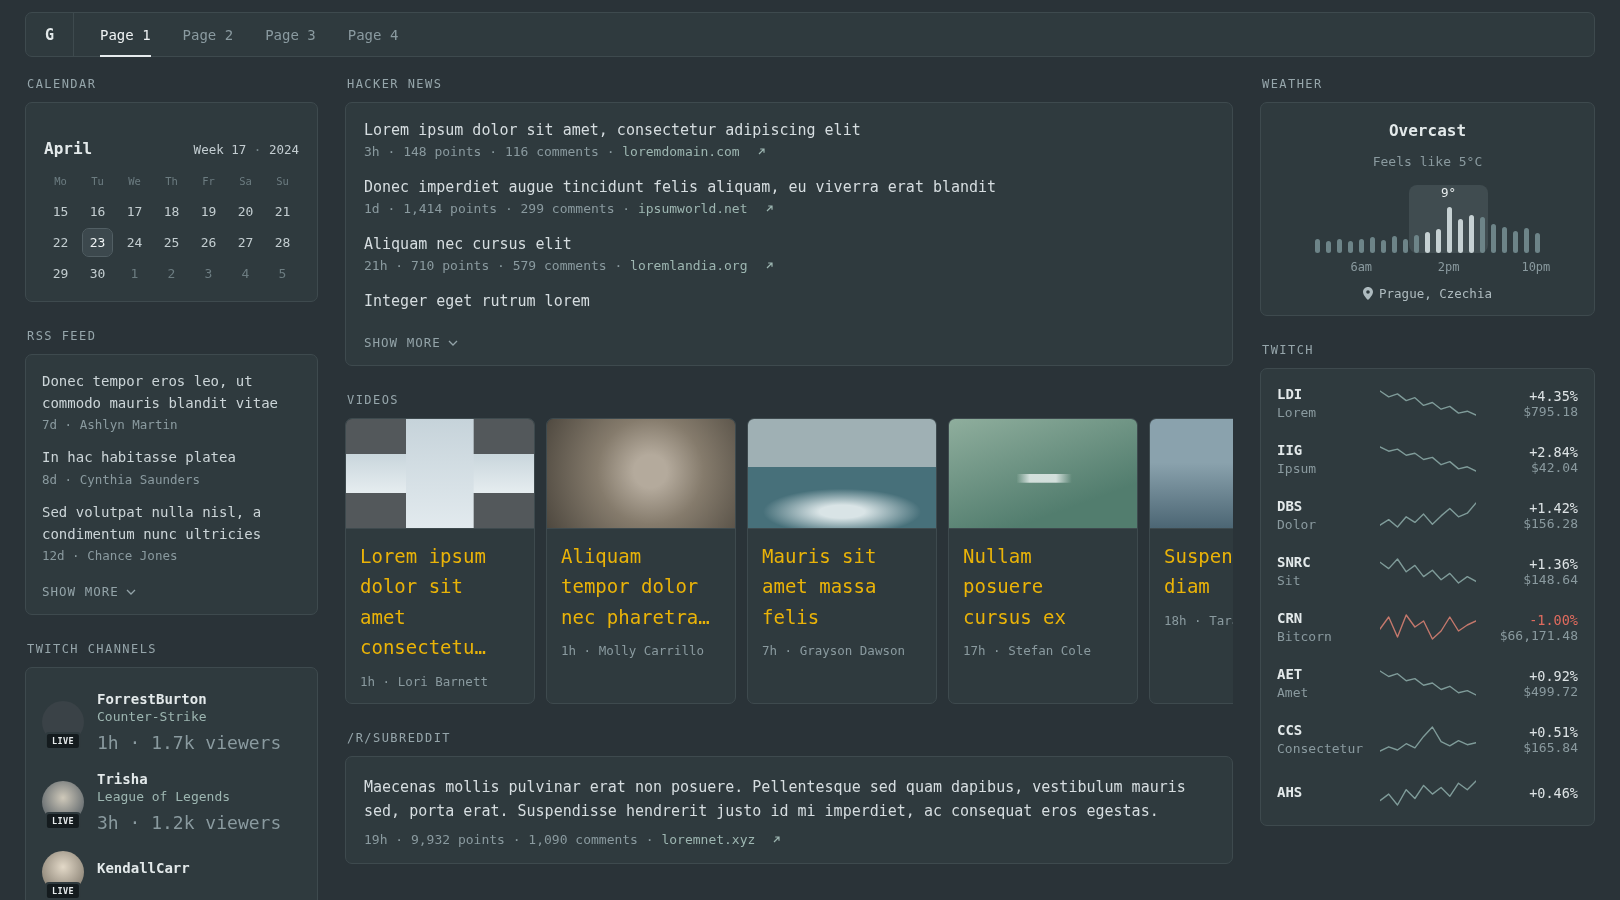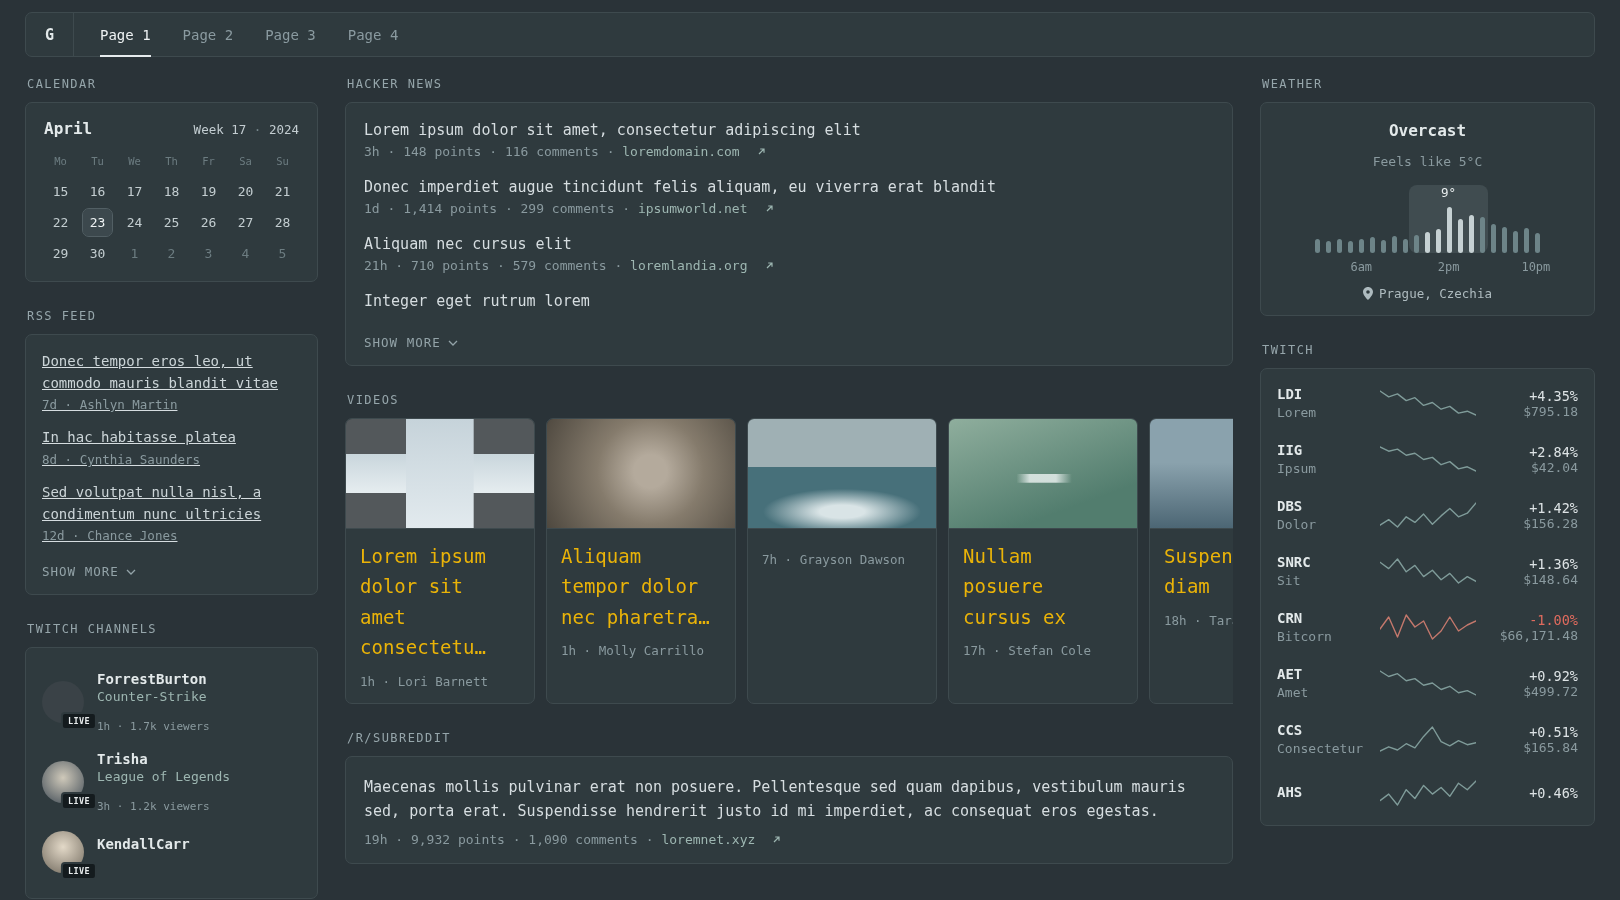--- a/index.html
+++ b/index.html
@@ -28,46 +28,46 @@
   .section { margin-bottom:27px; }
   .sec-title { font-size:12px; font-weight:normal; letter-spacing:0.12em; color:#96a6ab; margin:0 0 11px 2px; }
   .card { background:#2f3a3e; border:1px solid #3e4a4e; border-radius:7px; }
   .meta { color:#8a9a9f; font-size:13px; }
   .domain { color:#9db6b1; cursor:pointer; display:inline-flex; align-items:center; gap:17px; }
   .show-more { display:inline-flex; align-items:center; gap:7px; background:none; border:none; color:#93a3a8; font-family:inherit; font-size:12.5px; letter-spacing:0.08em; cursor:pointer; margin-top:6px; }
 
   
   .calendar { padding:16px 16px 12px; }
   .cal-head { display:flex; justify-content:space-between; align-items:baseline; padding:0 2px 10px; }
-  .cal-month { font-size:16px; font-weight:600; color:#e3e9ea; }
+  .cal-month { font-size:16px; font-weight:600; color:#e3e9ea;margin-top:20px; }
   .cal-week { font-size:12.5px; color:#c3cdd1; }
   .cal-week .sep { color:#76868b; }
   .cal-grid { display:grid; grid-template-columns:repeat(7,1fr); text-align:center; }
   .cal-dow span { font-size:10.5px; color:#6c7c81; padding:7px 0 9px; }
   .cal-cell { font-size:13px; color:#c3cdd0; height:31px; display:flex; align-items:center; justify-content:center; }
   .cal-cell.sel { background:#3c484d; border:1px solid #53606500; outline:1px solid #525f64; border-radius:6px; color:#eef2f3; height:27px; margin:2px 4px; }
   .cal-cell.dim { color:#6c7c81; }
 
   
   .rss { padding:16px 16px 14px; }
-  .rss-item { margin-bottom:15px;text-decoration:underline; }
+  .rss-item { margin-bottom:15px; }
   .rss-title { font-size:14px; line-height:1.55; color:#ccd5d8; cursor:pointer; }
   .rss-item .meta { margin-top:3px; font-size:12.5px; }
 
   
   .twitch { padding:14px 16px 16px; }
   .channel { display:flex; align-items:center; gap:13px; padding:9px 0; cursor:pointer; }
   .avatar { width:42px; height:42px; border-radius:50%; position:relative; flex:none; }
   .av-1 { background:radial-gradient(circle at 45% 35%, #8d979c, #39424 7 70%, #343c41 75%); background-color:#3a4247; }
   .av-2 { background:radial-gradient(circle at 50% 40%, #cfc9ba, #646b6f 75%); }
   .av-3 { background:radial-gradient(circle at 50% 38%, #e3d9c8, #8a8275 78%); }
-  .live { position:absolute; left:50%; bottom:-7px; transform:translateX(-50%); background:#141b1e; color:#e8eced; font-size:8.5px; font-weight:bold; letter-spacing:0.05em; padding:2px 5px; border-radius:4px; border:2px solid #2f3a3e;margin-left:16px; }
+  .live { position:absolute; left:50%; bottom:-7px; transform:translateX(-50%); background:#141b1e; color:#e8eced; font-size:8.5px; font-weight:bold; letter-spacing:0.05em; padding:2px 5px; border-radius:4px; border:2px solid #2f3a3e; }
   .ch-name { font-size:14px; font-weight:600; color:#e3e9ea; }
   .ch-game { font-size:13px; color:#9db6b1; margin-top:2px; }
-  .channel .meta { font-size:11px; margin-top:16px; }
+  .channel .meta { font-size:18px; margin-top:8px; }
 
   
   .hn { padding:18px 18px 14px; }
   .hn-item { margin-bottom:19px; }
   .hn-title { font-size:15px; color:#d6dde0; cursor:pointer; display:block; }
   .hn-item .meta { margin-top:5px; }
   .arrow-icon { display:inline-block; color:inherit; }
 
   
   .videos-row { display:flex; gap:11px; overflow:hidden; }
@@ -305,20 +305,21 @@
             <div class="card video-card">
               <div class="thumb thumb-2"></div>
               <div class="v-body">
                 <div class="v-title">Aliquam tempor dolor nec pharetra…</div>
                 <div class="meta">1h · Molly Carrillo</div>
               </div>
             </div>
             <div class="card video-card">
               <div class="thumb thumb-3"></div>
               <div class="v-body">
+                <div class="v-title">Mauris sit amet massa felis</div>
                 <div class="meta">7h · Grayson Dawson</div>
               </div>
             </div>
             <div class="card video-card">
               <div class="thumb thumb-4"></div>
               <div class="v-body">
                 <div class="v-title">Nullam posuere cursus ex</div>
                 <div class="meta">17h · Stefan Cole</div>
               </div>
             </div>

